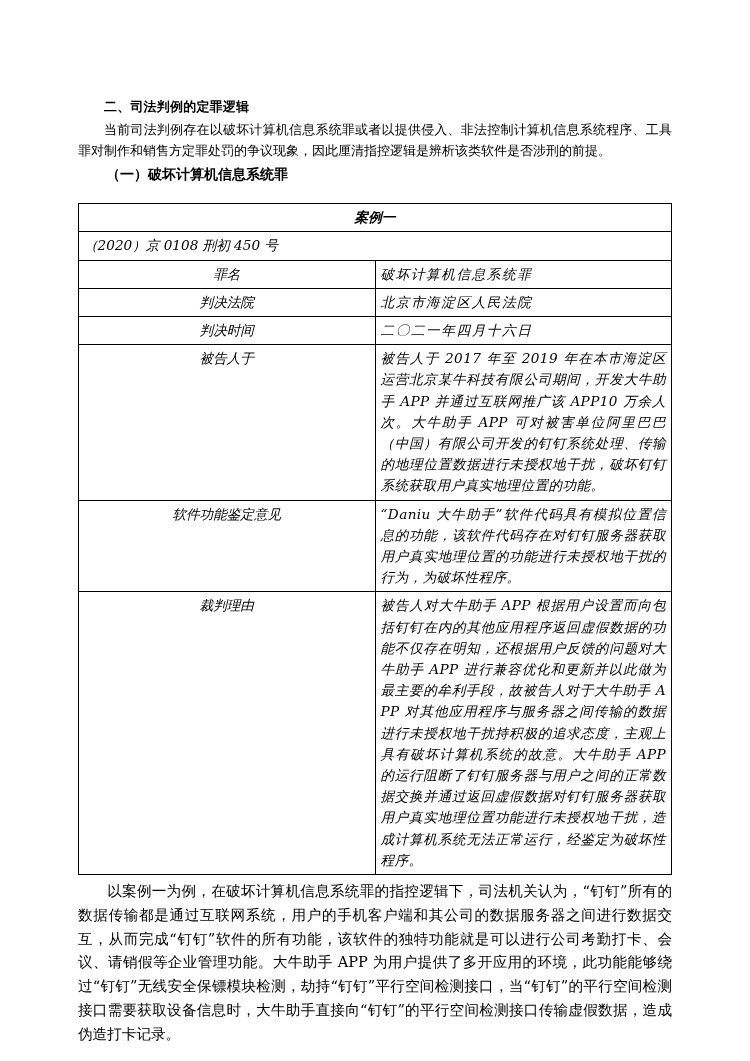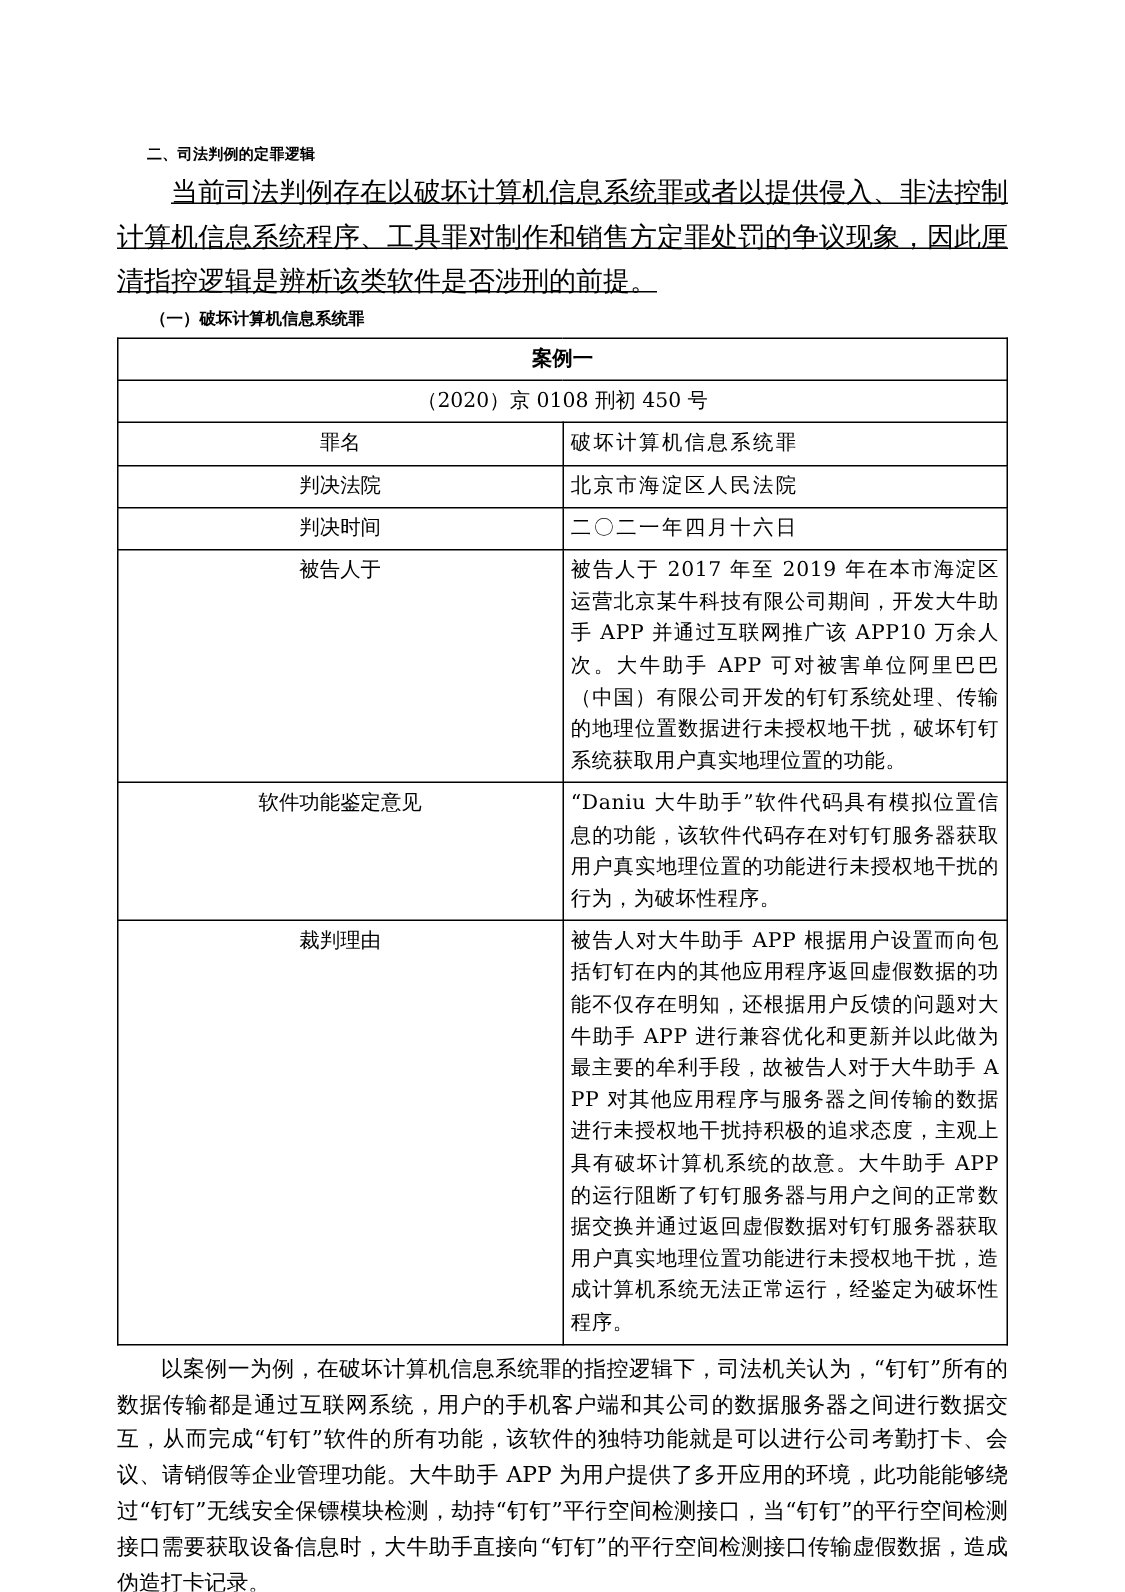--- a/index.html
+++ b/index.html
@@ -23,58 +23,57 @@
   }
   .doc-body {
     font-size: 14.6px;
     line-height: 1.62;
     text-align: justify;
   }
   .heading-2 {
     font-weight: bold;
     text-indent: 2em;
     margin: 0 0 2px 0;
-    font-size: 10px;
+    font-size: 13px;
     letter-spacing: 0.2px;
   }
   .para {
     text-indent: 2em;
     margin: 0;
-    font-size: 18px;
+    font-size: 13px;
     line-height: 1.63;
-    text-decoration: underline;
   }
   .heading-3 {
     font-weight: bold;
     text-indent: 2em;
-    margin: 2px 0 3px 0;
-    font-size: 11px;
+    margin: 2px 0 17px 0;
+    font-size: 14px;
   }
   table.case-table {
     width: 100%;
     border-collapse: collapse;
     table-layout: fixed;
     margin: 2px 0 4px 0;
   }
   table.case-table td {
     border: 1px solid #000;
     padding: 3px 5px;
     font-size: 13.6px;
     line-height: 1.56;
     vertical-align: top;
     word-break: break-all;
+    font-style: italic;
   }
   td.caption-cell {
     text-align: center;
     font-weight: bold;
     font-size: 14px;
     padding: 4px 5px;
   }
   td.subcaption-cell {
-    text-align: center;
     font-size: 14px;
     padding: 3px 5px;
   }
   td.label-cell {
     width: 72px;
     text-align: center;
     letter-spacing: 0px;
   }
   td.value-cell {
     text-align: justify;

